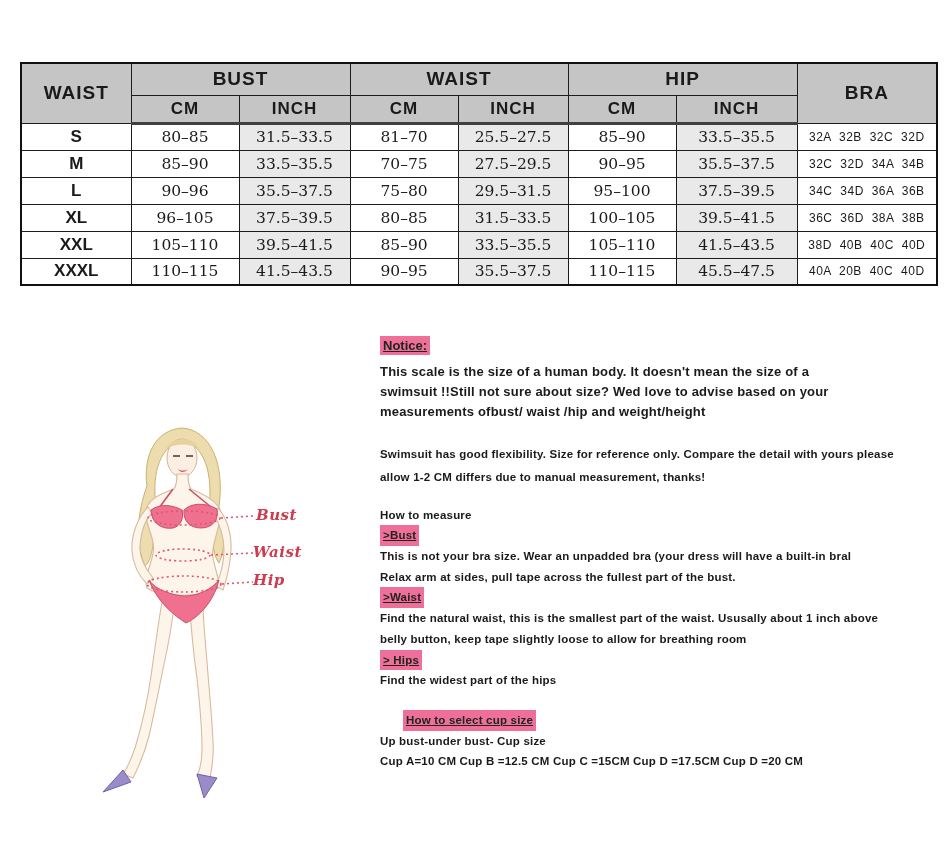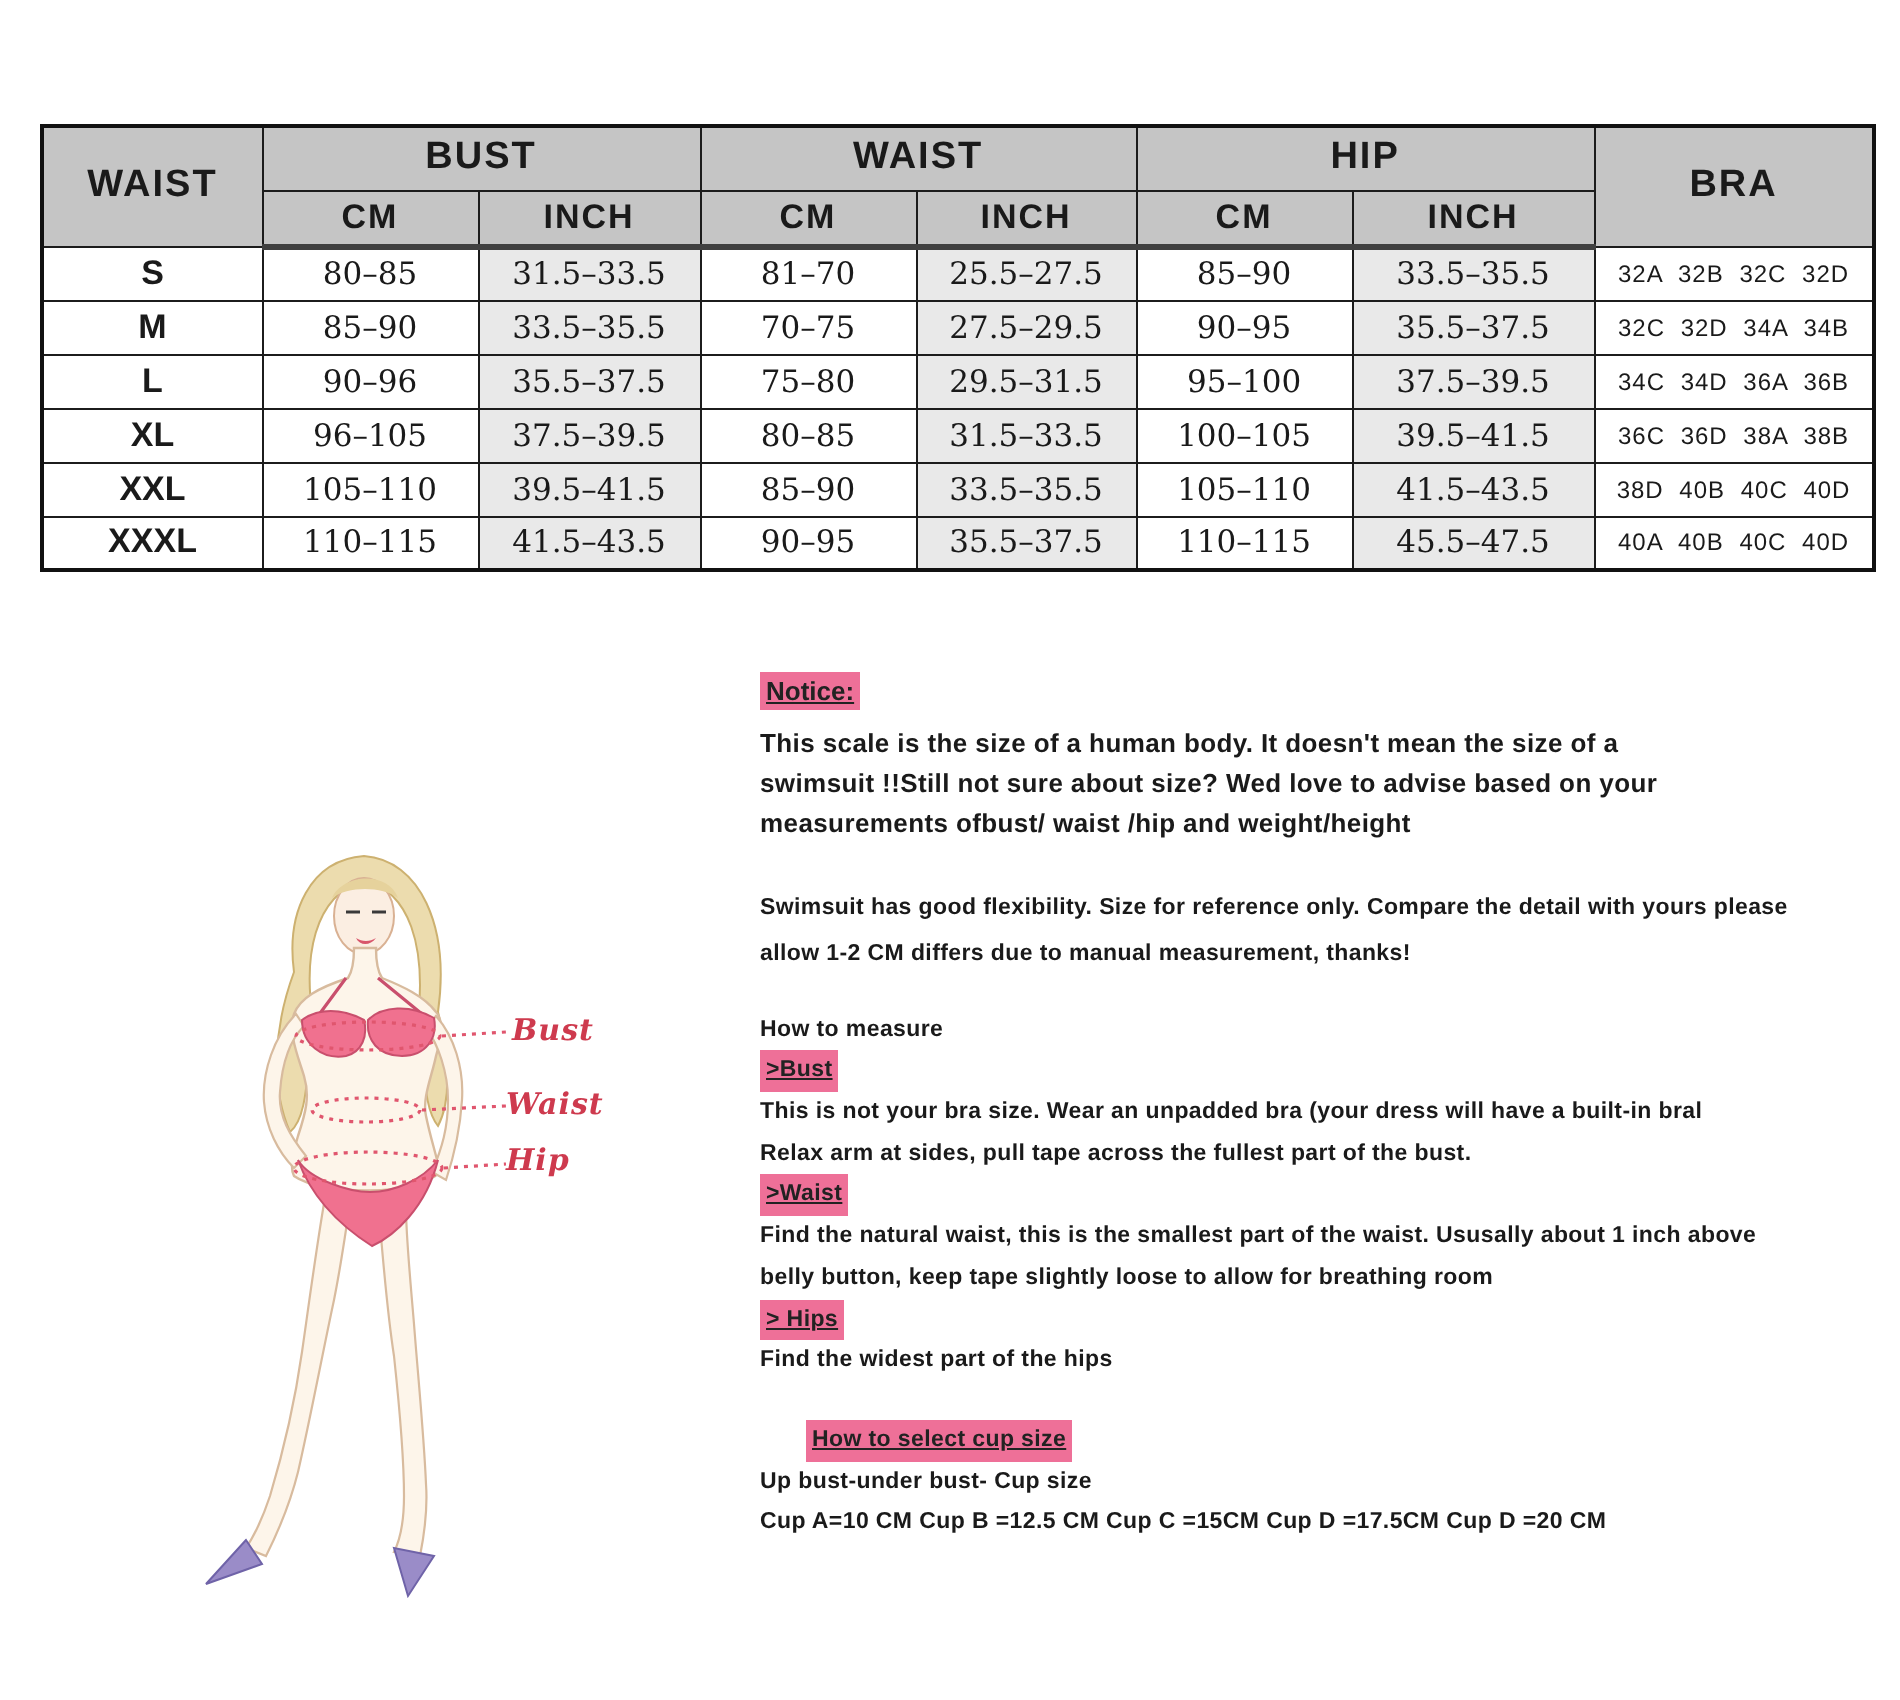--- a/index.html
+++ b/index.html
@@ -143,21 +143,21 @@
         <td class="bra-cell">38D 40B 40C 40D</td>
       </tr>
       <tr class="datarow">
         <th class="size-cell">XXXL</th>
         <td>110–115</td>
         <td class="shade">41.5–43.5</td>
         <td>90–95</td>
         <td class="shade">35.5–37.5</td>
         <td>110–115</td>
         <td class="shade">45.5–47.5</td>
-        <td class="bra-cell">40A 40B 40C 40D</td>
+        <td class="bra-cell">40A 20B 40C 40D</td>
       </tr>
     </tbody>
   </table>
 </div>
 
 <svg class="figure-svg" width="270" height="385" viewBox="0 0 270 385">
 
   <path d="M97,10 C70,12 58,38 62,68 C52,95 50,125 60,148 C70,140 68,112 72,95
            C66,60 72,30 97,22 C120,28 128,55 124,92 C128,115 126,135 134,145
            C142,130 138,105 134,88 C140,45 125,12 97,10 Z" fill="#ecdcae" stroke="#cdb170" stroke-width="1"></path>

